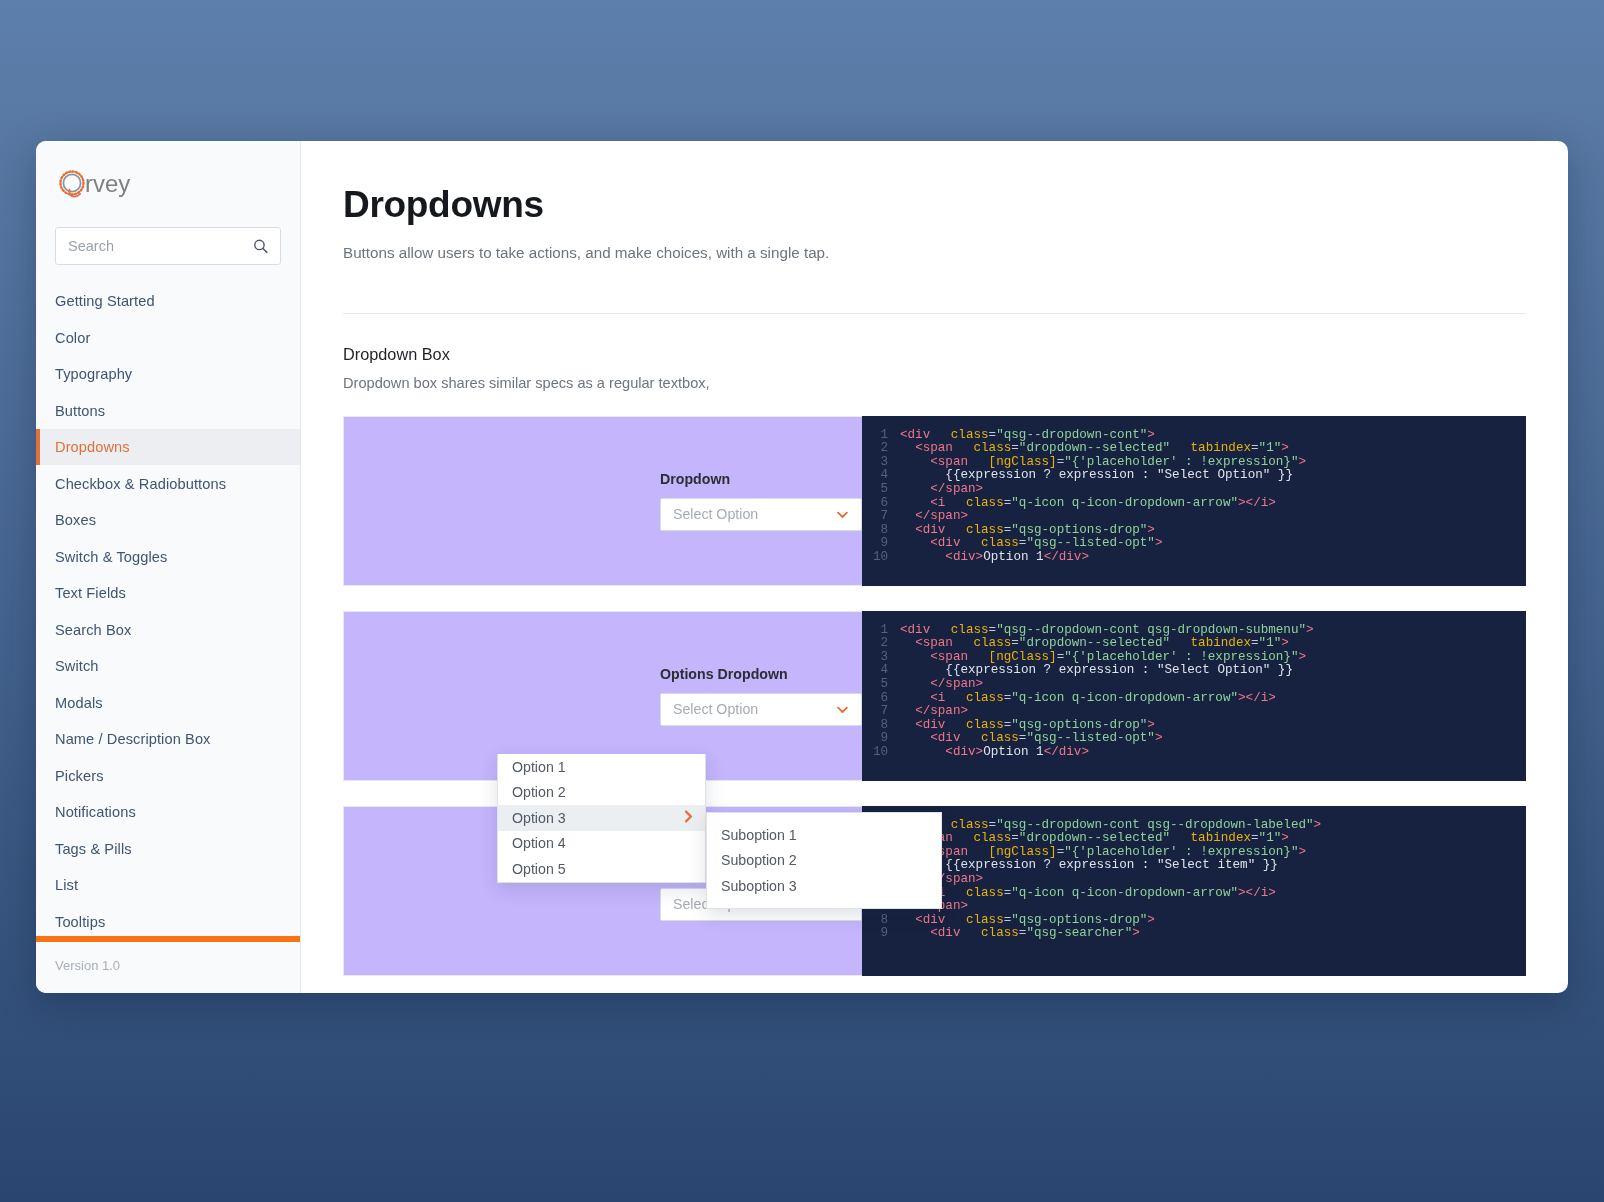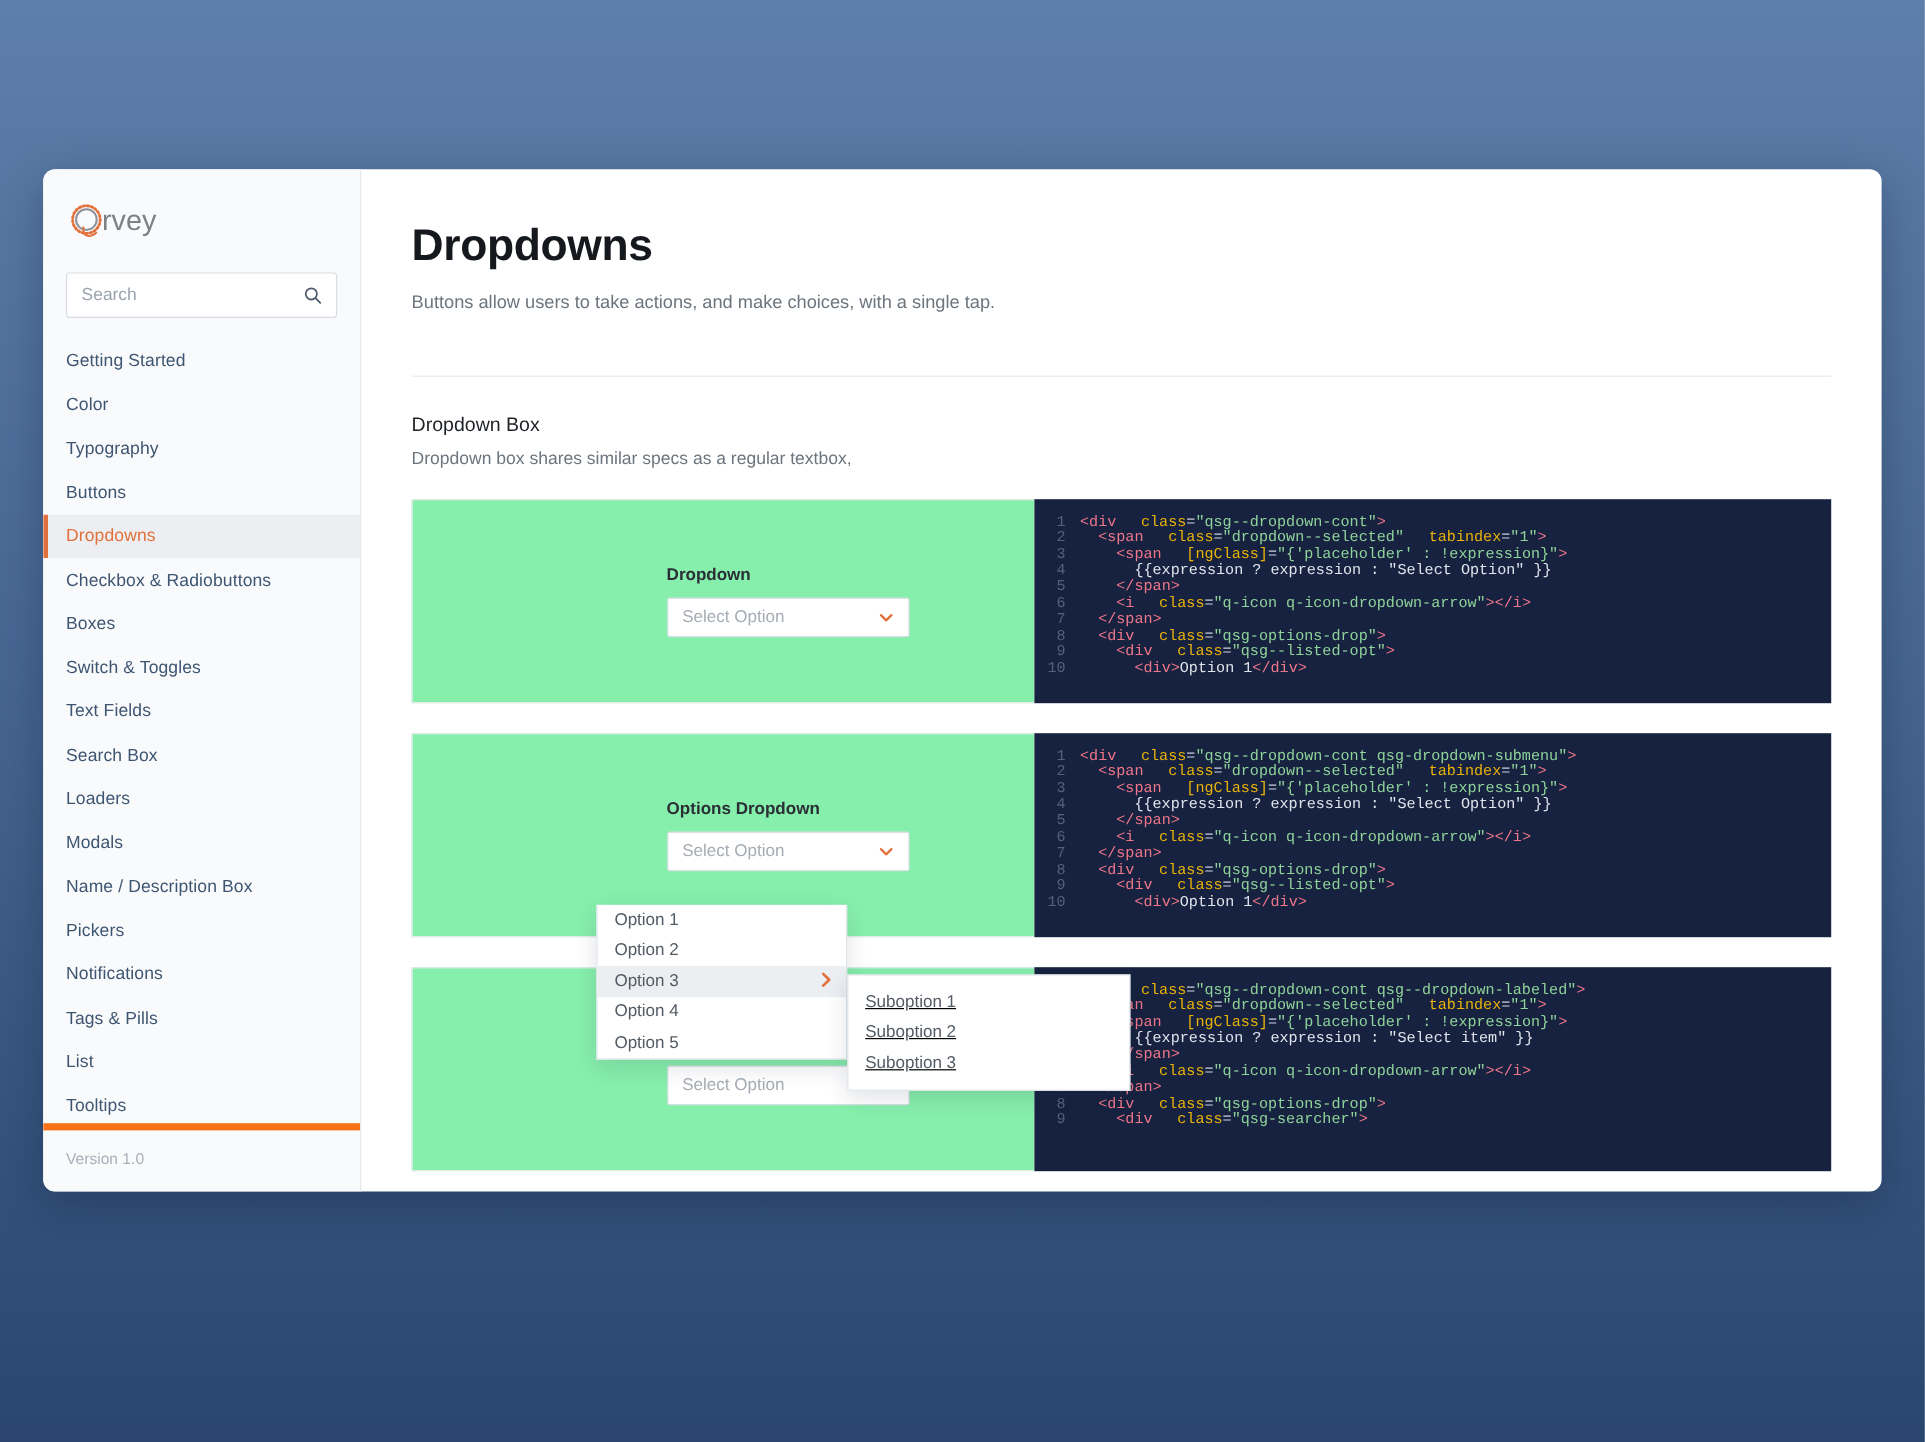--- a/index.html
+++ b/index.html
@@ -139,24 +139,24 @@
   .demo-row {
     margin-top: 25px;
     display: flex;
     align-items: stretch;
     position: relative;
   }
   .demo-pane {
     flex: 0 0 519px;
     border: 1px solid #e8eaec;
     border-right: 0;
-    background: #86efac;
+    background: #c4b5fd;
     display: flex;
     align-items: center;
-    justify-content: center;
+    justify-content: flex-end;
     padding-left: 107px;
     min-height: 170px;
     position: relative;
   }
   .code-pane {
     flex: 1 1 auto;
     background: #16223f;
     min-height: 170px;
     overflow: hidden;
     padding: 13px 0 0 0;
@@ -239,21 +239,20 @@
   #submenu {
     position: absolute;
     left: 706px;
     top: 812px;
     width: 236px;
     background: #fff;
     border: 1px solid #dfe3e8;
     box-shadow: 0 6px 18px rgba(25,40,70,.14);
     padding: 9px 0 9px 0;
     z-index: 41;
-    text-decoration: underline;
   }
   .subopt {
     height: 25.5px;
     display: flex; align-items: center;
     padding-left: 14px;
     font-size: 14.2px;
     color: #525a63;
     cursor: pointer;
   }
 </style>
@@ -312,21 +311,21 @@
         <div class="nav-item">
           <span>Switch &amp; Toggles</span>
         </div>
         <div class="nav-item">
           <span>Text Fields</span>
         </div>
         <div class="nav-item">
           <span>Search Box</span>
         </div>
         <div class="nav-item">
-          <span>Loaders</span>
+          <span>Switch</span>
         </div>
         <div class="nav-item">
           <span>Modals</span>
         </div>
         <div class="nav-item">
           <span>Name / Description Box</span>
         </div>
         <div class="nav-item">
           <span>Pickers</span>
         </div>

